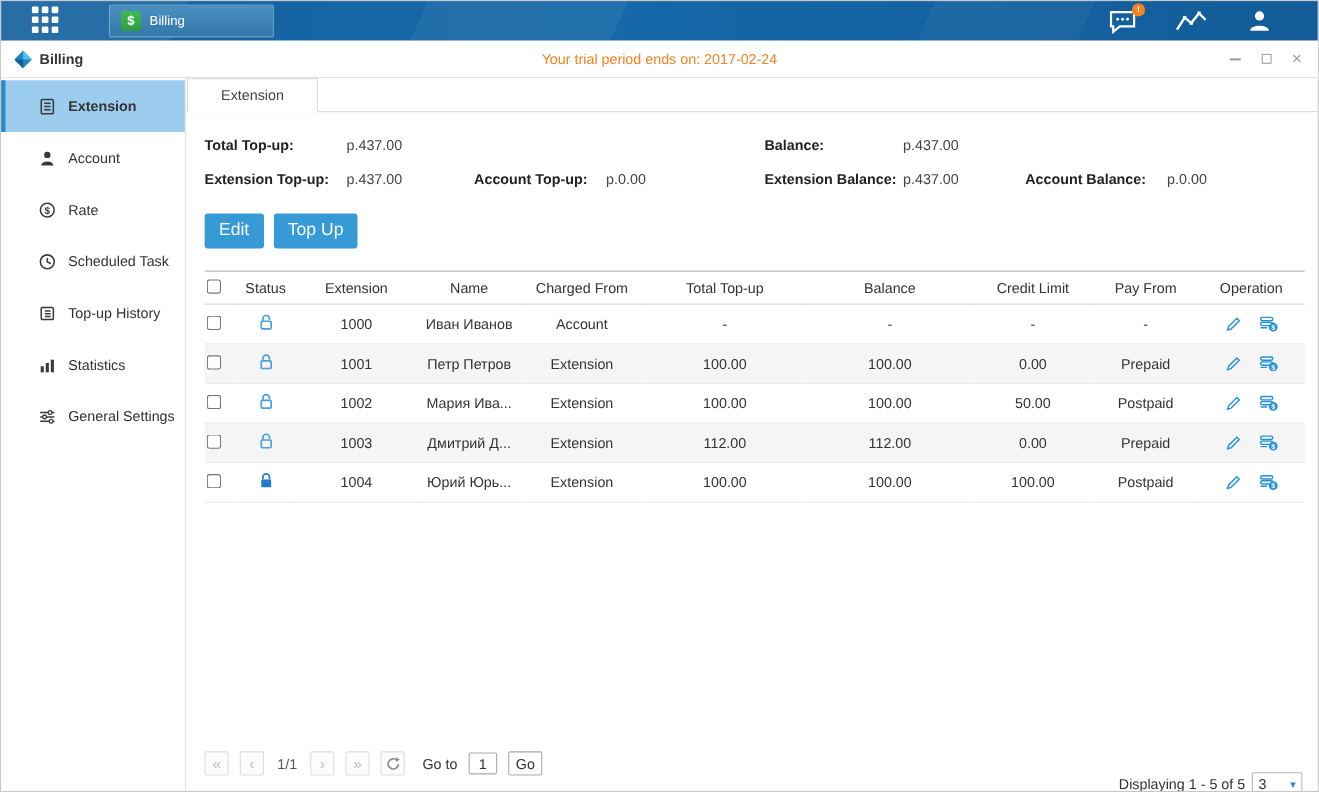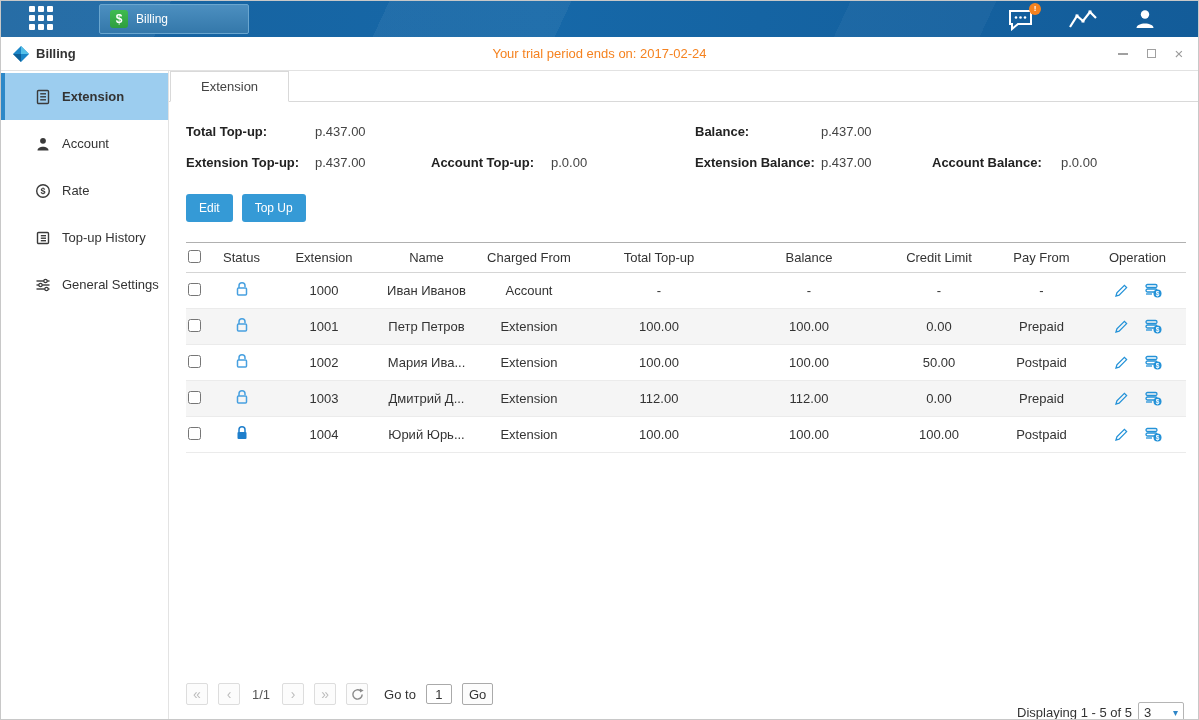--- a/index.html
+++ b/index.html
@@ -42,21 +42,21 @@
 
   
   .summary { margin-top:14px; font-size:13px; color:#444; }
   .s-row { display:flex; align-items:center; height:31px; }
   .s-row span { display:inline-block; }
   .lbl { font-weight:bold; color:#222; }
   .w129{width:129px}.w116{width:116px}.w120{width:120px}.w144{width:144px}.w126{width:126px}.w111{width:111px}.w264{width:264px}
 
   
   .btn-row { margin-top:16px; display:flex; gap:9px; }
-  .btn { background:#359ad6; color:#fff; border:none; font-size:12px; font-family:inherit; padding:7px 13px; border-radius:3px; cursor:pointer; }
+  .btn { background:#359ad6; color:#fff; border:none; font-size:16px; font-family:inherit; padding:7px 13px; border-radius:3px; cursor:pointer; }
 
   
   table { margin-top:20px; width:100%; border-collapse:collapse; table-layout:fixed; font-size:13px; color:#333; }
   thead tr { border-top:1px solid #b0b0b0; border-bottom:1px solid #d5d5d5; height:30px; }
   th { font-weight:normal; color:#333; text-align:center; }
   tbody tr { height:35px; border-bottom:1px solid #ebebeb; }
   tbody tr:nth-child(even) { background:#f5f5f5; }
   td { text-align:center; }
   td.cb, th.cb { text-align:left; padding-left:2px; }
   input[type=checkbox] { width:13px; height:13px; cursor:pointer; }
@@ -169,28 +169,43 @@
       </div>
       <div class="side-item">
         <svg width="16" height="16" viewBox="0 0 16 16">
             <circle cx="8" cy="8" r="6.3" fill="none" stroke="#3a3a3a" stroke-width="1.4"></circle>
             <text x="8" y="11.2" font-size="9" font-weight="bold" text-anchor="middle" fill="#3a3a3a" font-family="Liberation Sans, sans-serif">$</text>
           </svg>
         <span>Rate</span>
       </div>
       <div class="side-item">
         <svg width="16" height="16" viewBox="0 0 16 16">
+            <circle cx="8" cy="8" r="6.3" fill="none" stroke="#3a3a3a" stroke-width="1.4"></circle>
+            <polyline points="8,4.5 8,8.2 11.2,9.6" fill="none" stroke="#3a3a3a" stroke-width="1.4"></polyline>
+          </svg>
+        <span>Scheduled Task</span>
+      </div>
+      <div class="side-item">
+        <svg width="16" height="16" viewBox="0 0 16 16">
             <g fill="none" stroke="#3a3a3a" stroke-width="1.4">
               <rect x="2.5" y="2.5" width="11" height="11" rx="1"></rect>
               <line x1="5.8" y1="5.7" x2="11" y2="5.7"></line>
               <line x1="5.8" y1="8.2" x2="11" y2="8.2"></line>
               <line x1="5.8" y1="10.7" x2="11" y2="10.7"></line>
             </g>
           </svg>
         <span>Top-up History</span>
+      </div>
+      <div class="side-item">
+        <svg width="16" height="16" viewBox="0 0 16 16">
+            <rect x="2" y="9" width="2.8" height="5.5" fill="#3a3a3a"></rect>
+            <rect x="6.6" y="6" width="2.8" height="8.5" fill="#3a3a3a"></rect>
+            <rect x="11.2" y="3" width="2.8" height="11.5" fill="#3a3a3a"></rect>
+          </svg>
+        <span>Statistics</span>
       </div>
       <div class="side-item">
         <svg width="16" height="16" viewBox="0 0 16 16">
             <g stroke="#3a3a3a" stroke-width="1.4">
               <line x1="1.5" y1="4" x2="14.5" y2="4"></line>
               <line x1="1.5" y1="8" x2="14.5" y2="8"></line>
               <line x1="1.5" y1="12" x2="14.5" y2="12"></line>
             </g>
             <circle cx="10.5" cy="4" r="1.7" fill="#fff" stroke="#3a3a3a" stroke-width="1.2"></circle>
             <circle cx="5.5" cy="8" r="1.7" fill="#fff" stroke="#3a3a3a" stroke-width="1.2"></circle>

